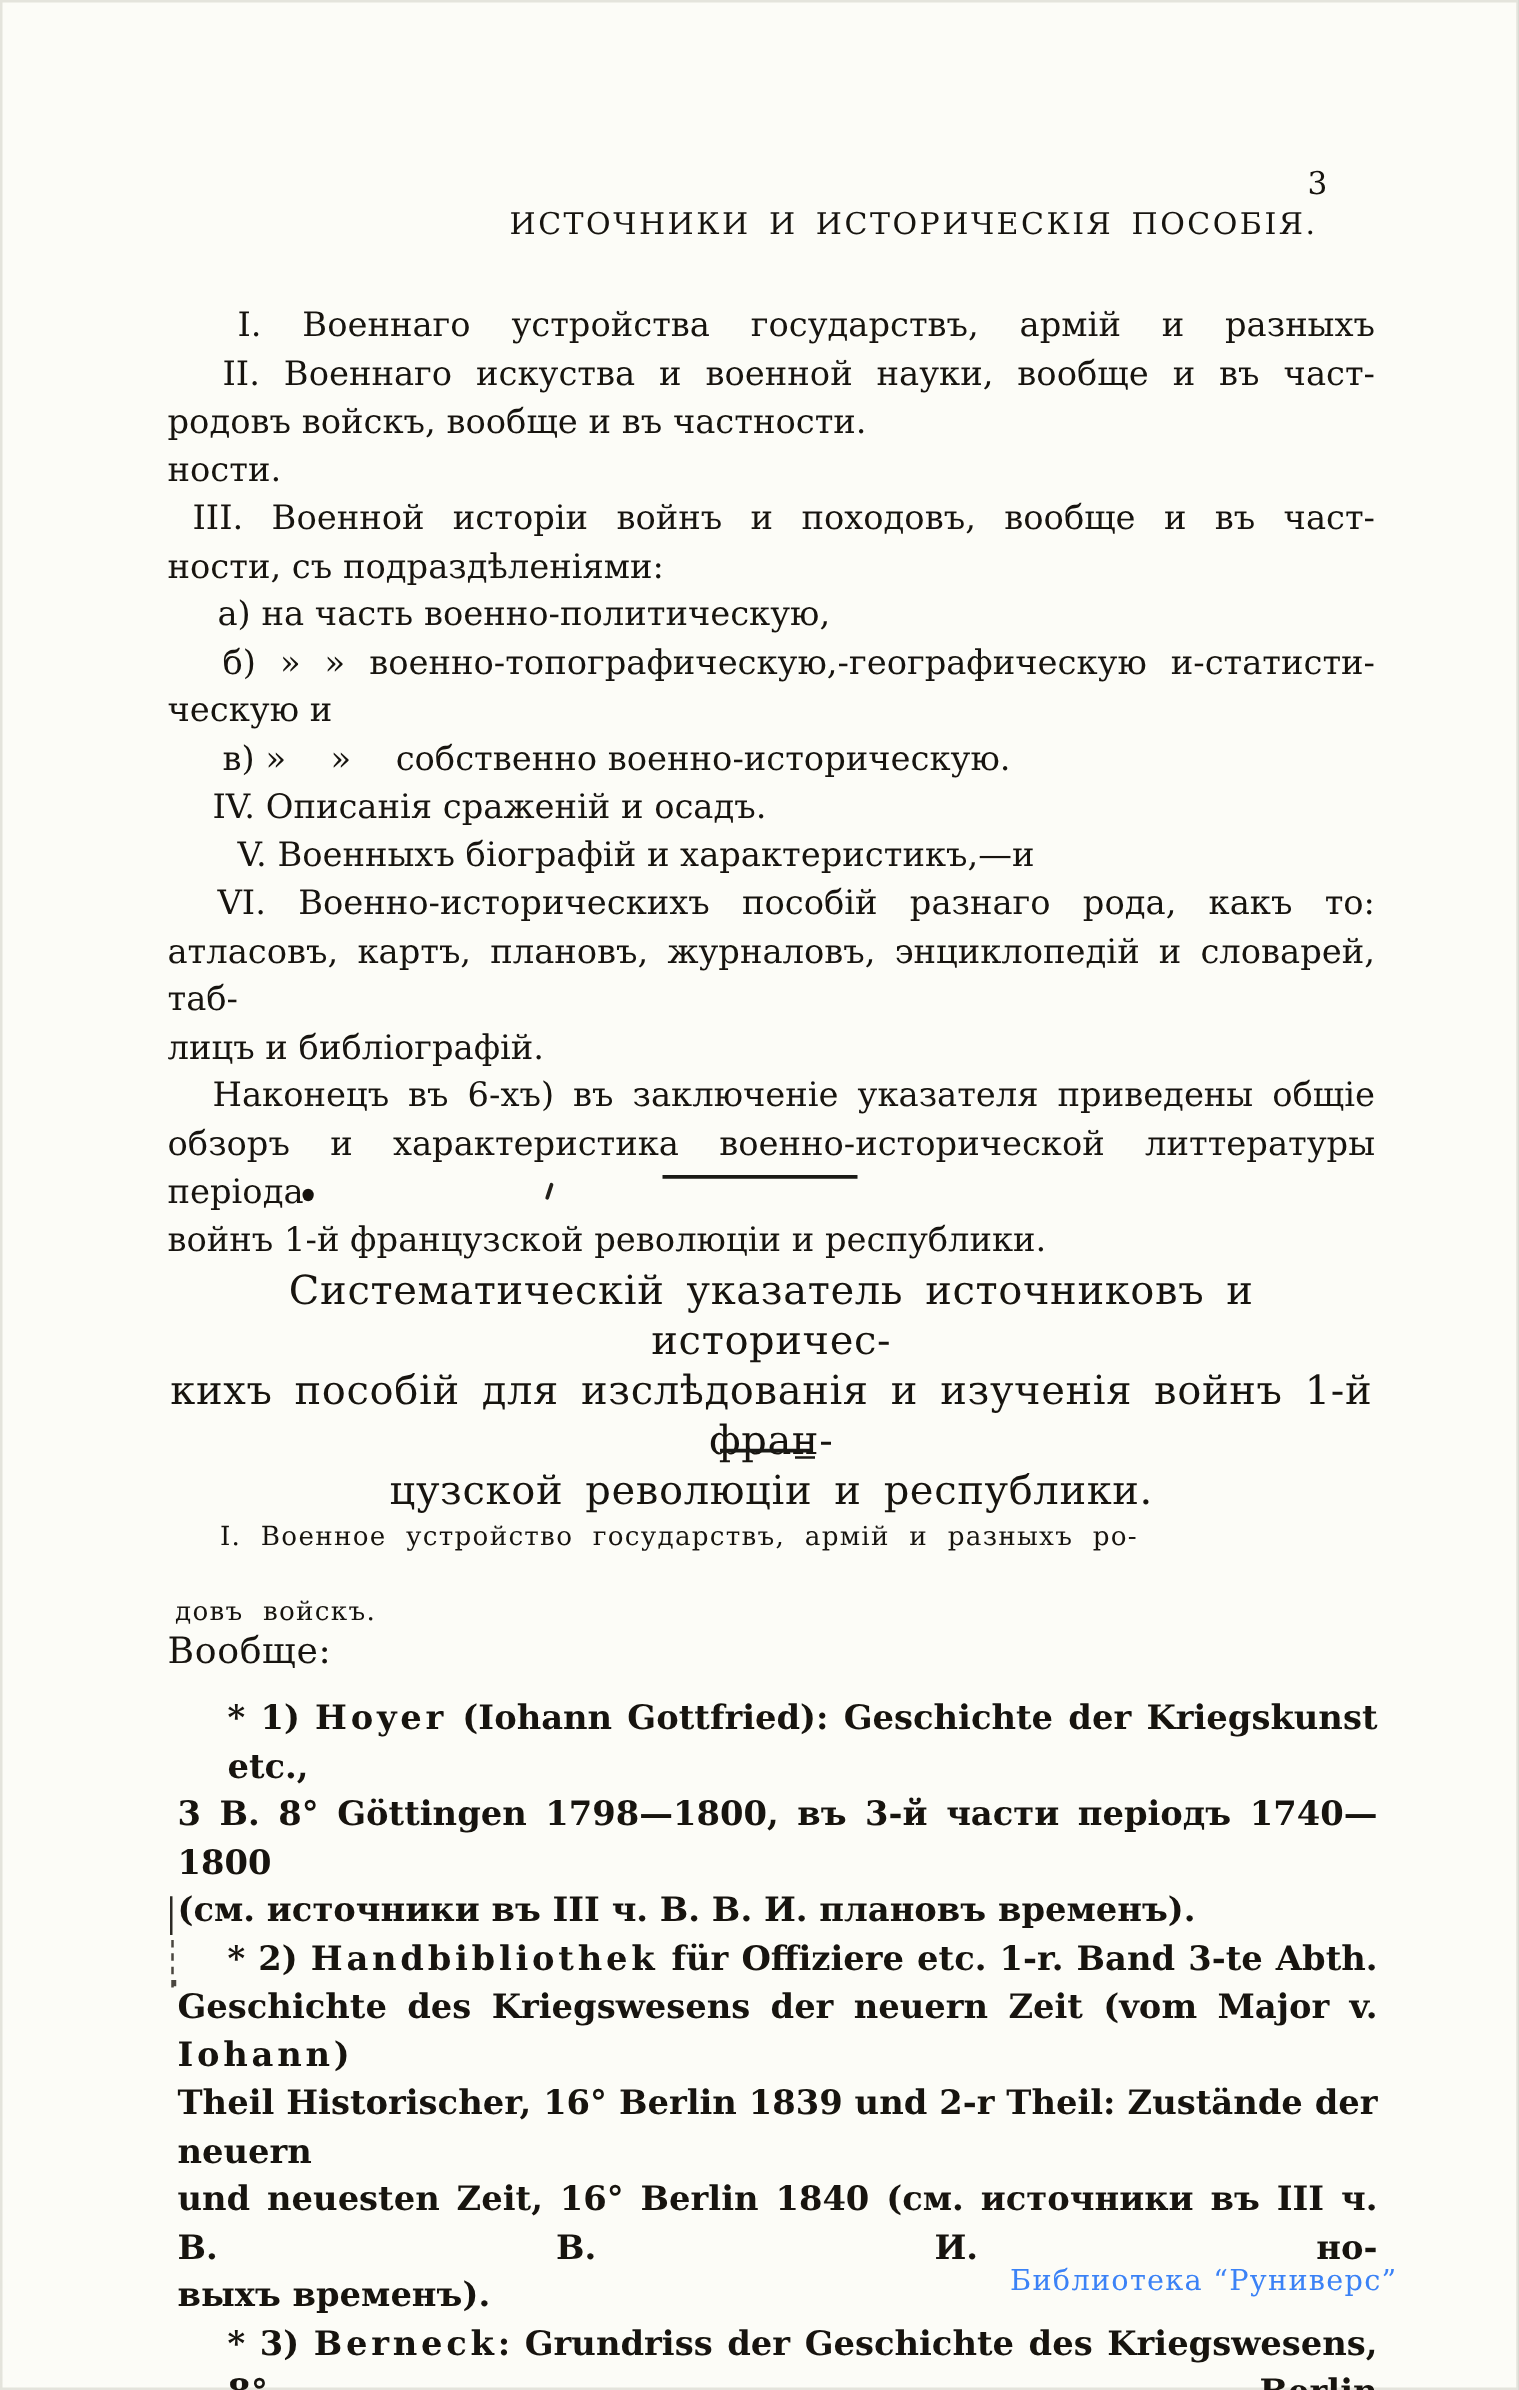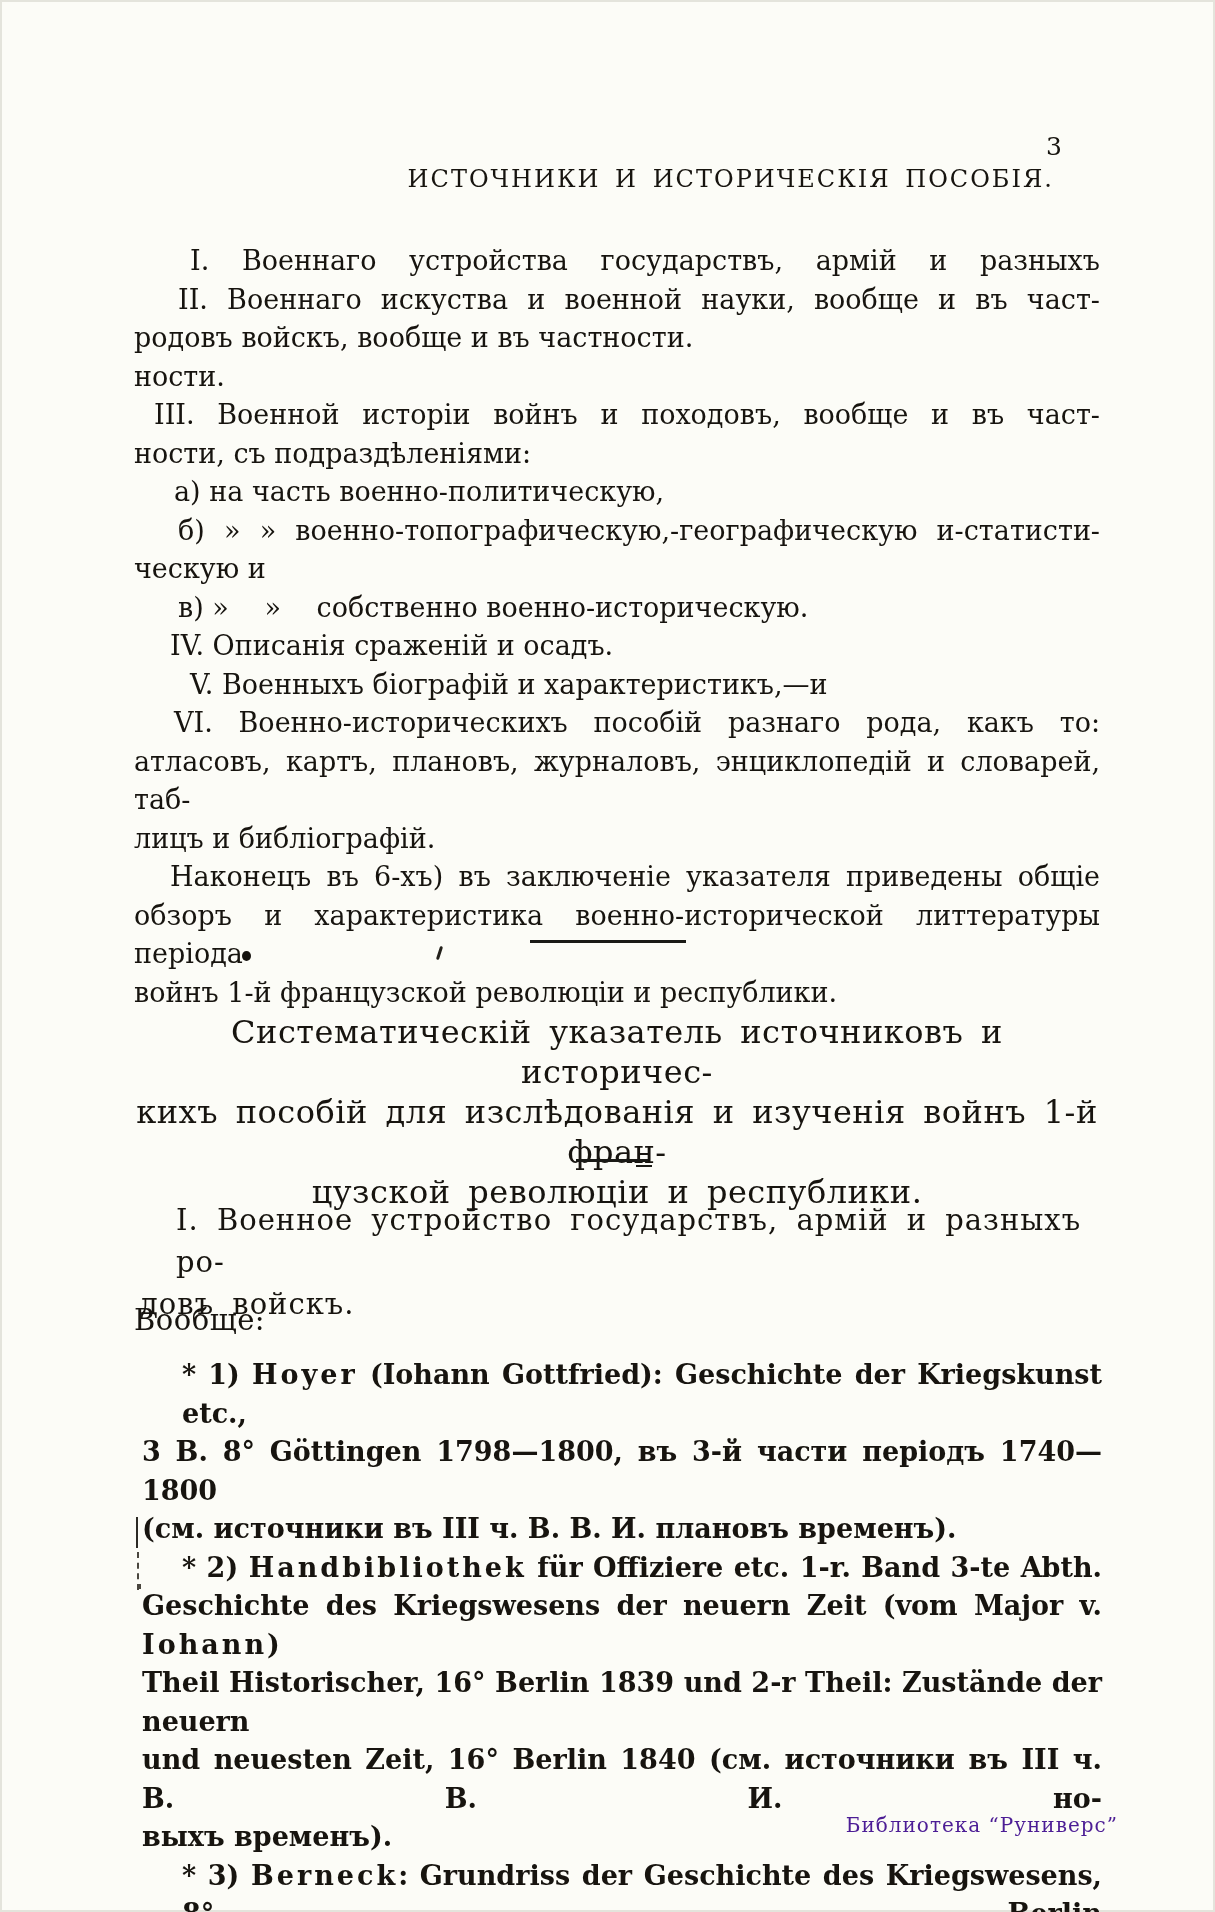--- a/index.html
+++ b/index.html
@@ -38,21 +38,21 @@
   .i56{padding-left:56px;}
   .rule{background:#1a1a16;height:3px;}
   .title-block{left:134px;top:1012px;width:966px;}
   .title-line{
     font-size:32px;line-height:40px;
     text-align:center;
     word-spacing:7px;letter-spacing:0.5px;
   }
   .section-block{left:140px;top:1199px;width:962px;}
   .section-line{
-    font-size:29px;line-height:42px;
+    font-size:21px;line-height:60px;
     word-spacing:8px;letter-spacing:1px;
   }
   .subsection{
     left:134px;top:1303px;width:966px;
     font-size:29px;line-height:34px;
     text-align:left;letter-spacing:0.5px;
   }
   .entries-block{left:142px;top:1356px;width:960px;font-weight:bold;}
   .sperr{letter-spacing:3px;}
   .speck-dot{
@@ -72,22 +72,22 @@
   }
   .margin-mark-dashed{
     left:137px;top:1552px;width:0;height:38px;
     border-left:2px dashed #4a463f;
   }
   .margin-mark-dot{
     left:138px;top:1584px;width:3px;height:5px;background:#4a463f;
   }
   .watermark{
     right:97px;top:1810px;
-    font-size:20px;line-height:30px;
-    color:#4c1d95;letter-spacing:1px;text-align:center;
+    font-size:23px;line-height:30px;
+    color:#3b82f6;letter-spacing:1px;text-align:center;
   }
 </style>
 </head>
 <body>
 
 <div class="page">
 
   <div class="abs running-head">ИСТОЧНИКИ И ИСТОРИЧЕСКІЯ ПОСОБІЯ.</div>
   <div class="abs page-number">3</div>
 

